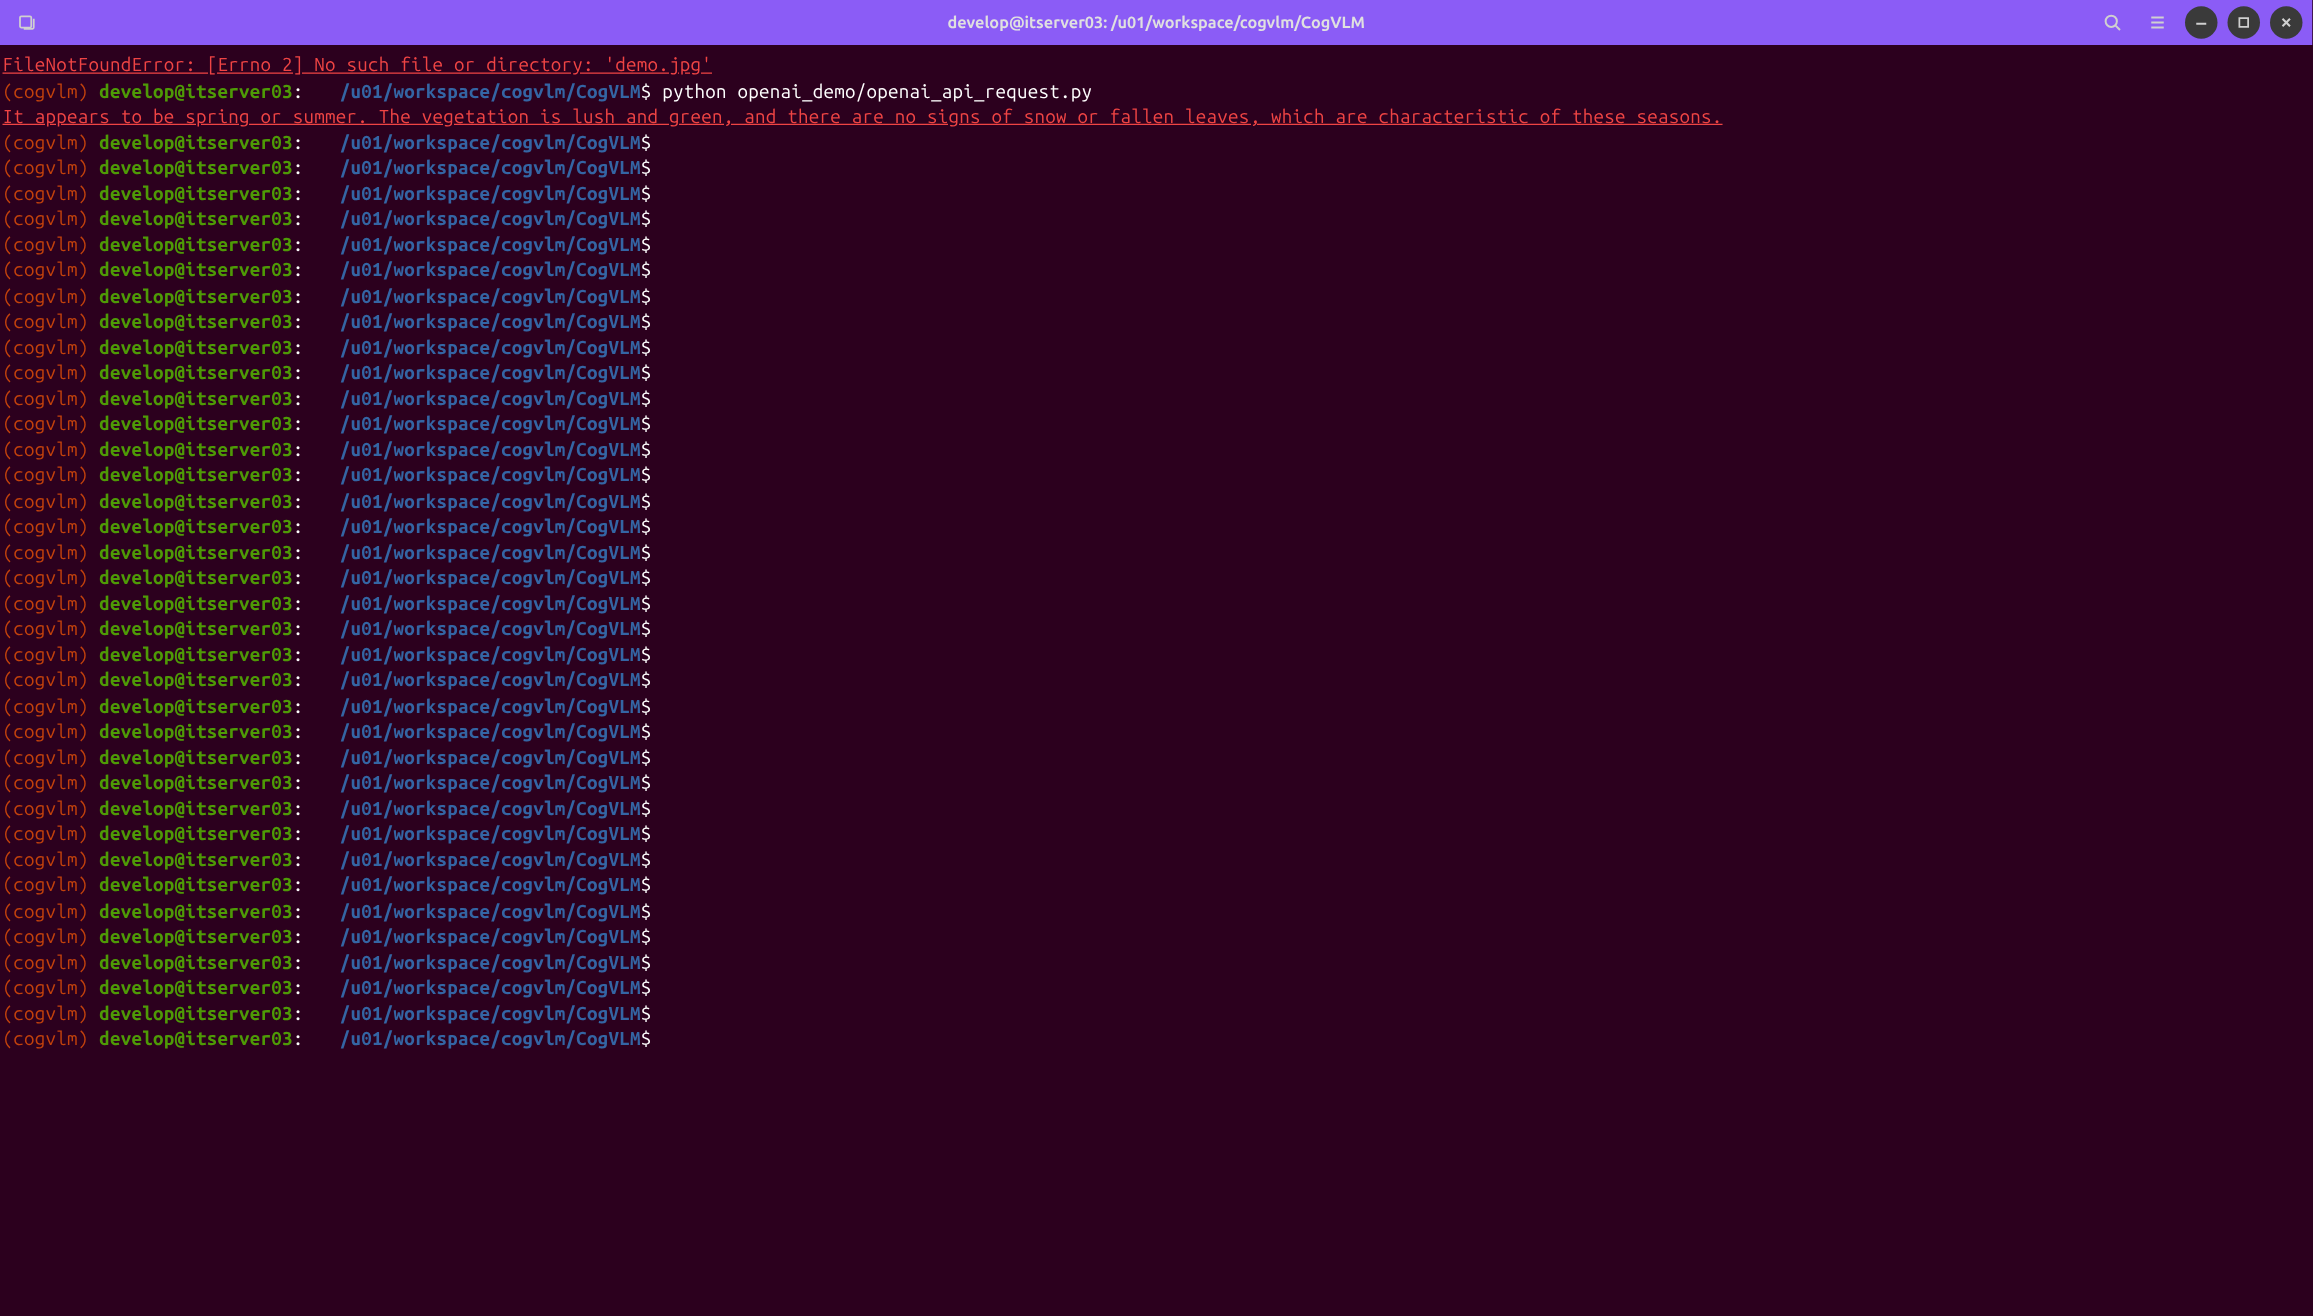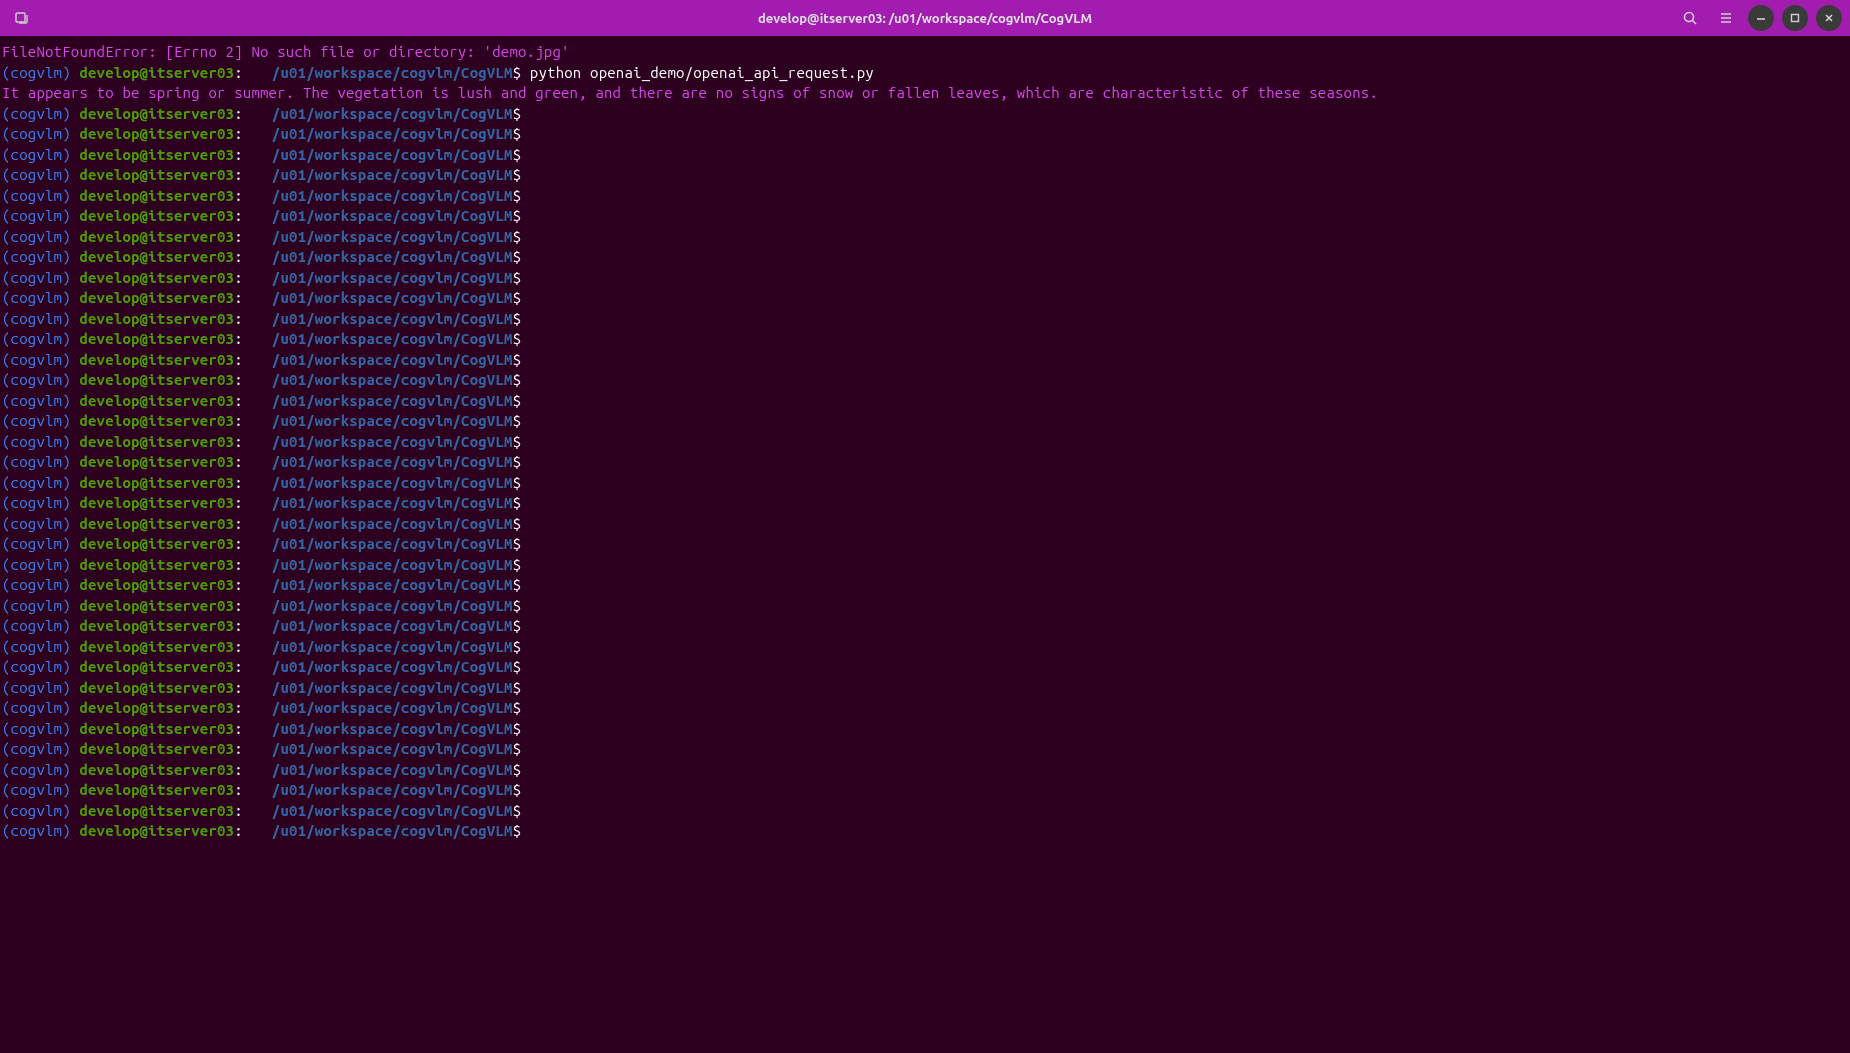--- a/index.html
+++ b/index.html
@@ -7,21 +7,21 @@
       font-family: 'Ubuntu Mono', 'DejaVu Sans Mono', monospace;
       background: #2c001e;
       color: #ffffff;
       width: 1850px;
       height: 1053px;
       overflow: hidden;
       font-size: 15px;
     }
     .titlebar {
       height: 36px;
-      background: #a21caf;
+      background: #8b5cf6;
       display: flex;
       align-items: center;
       padding: 0 8px;
       position: relative;
     }
     .titlebar-left {
       display: flex;
       align-items: center;
       gap: 4px;
     }
@@ -63,27 +63,27 @@
       font-size: 11px;
     }
     .window-btn svg { width: 10px; height: 10px; }
     .terminal {
       padding: 6px 2px;
       line-height: 20.5px;
       white-space: pre;
       font-size: 15px;
       letter-spacing: 0.2px;
     }
-    .env { color: #3b82f6; }
+    .env { color: #c2410c; }
     .userhost { color: #4e9a06; font-weight: bold; margin-top: 16px; }
     .colon { color: #ffffff; }
     .path { color: #3465a4; font-weight: bold; margin-left: 29px; }
     .dollar { color: #ffffff; }
     .cmd { color: #ffffff; text-align: center; }
-    .out { color: #d946ef; }
+    .out { color: #ef4444; text-decoration: underline; }
     .line { display: block; }
   </style>
 </head>
 <body>
 
 <div class="titlebar">
   <div class="titlebar-left">
     <div class="titlebar-btn">
       <svg viewBox="0 0 16 16" width="16" height="16" fill="none" stroke="currentColor" stroke-width="1.4">
         <rect x="2" y="3" width="9" height="9" rx="1"></rect>

